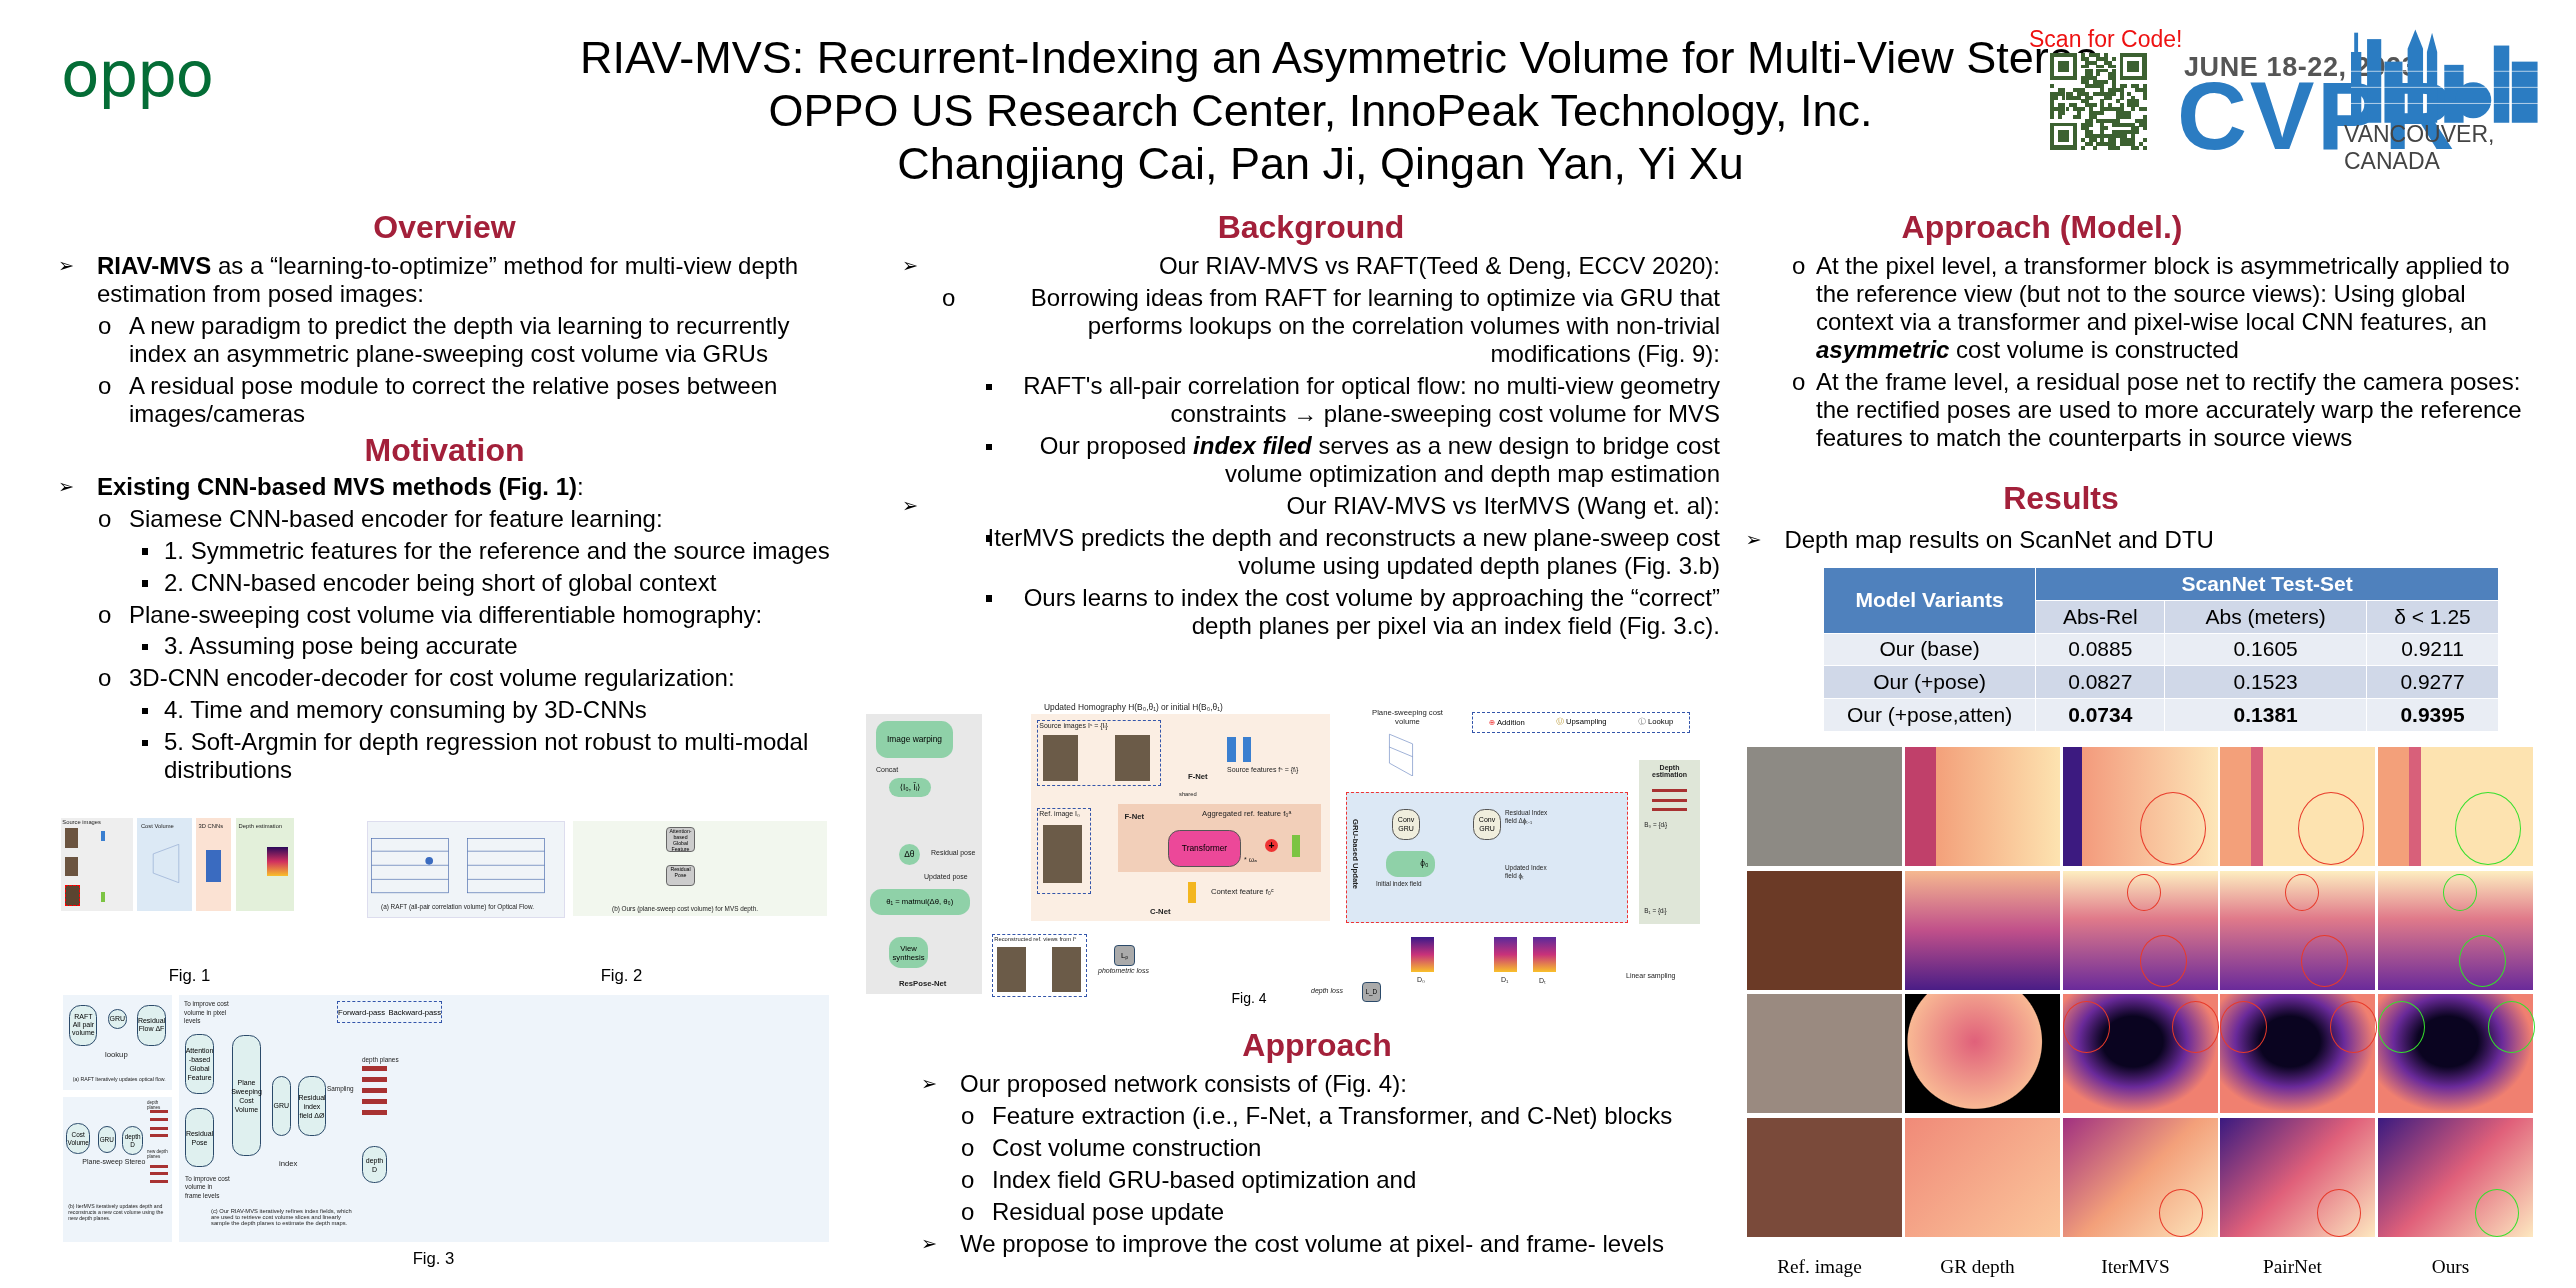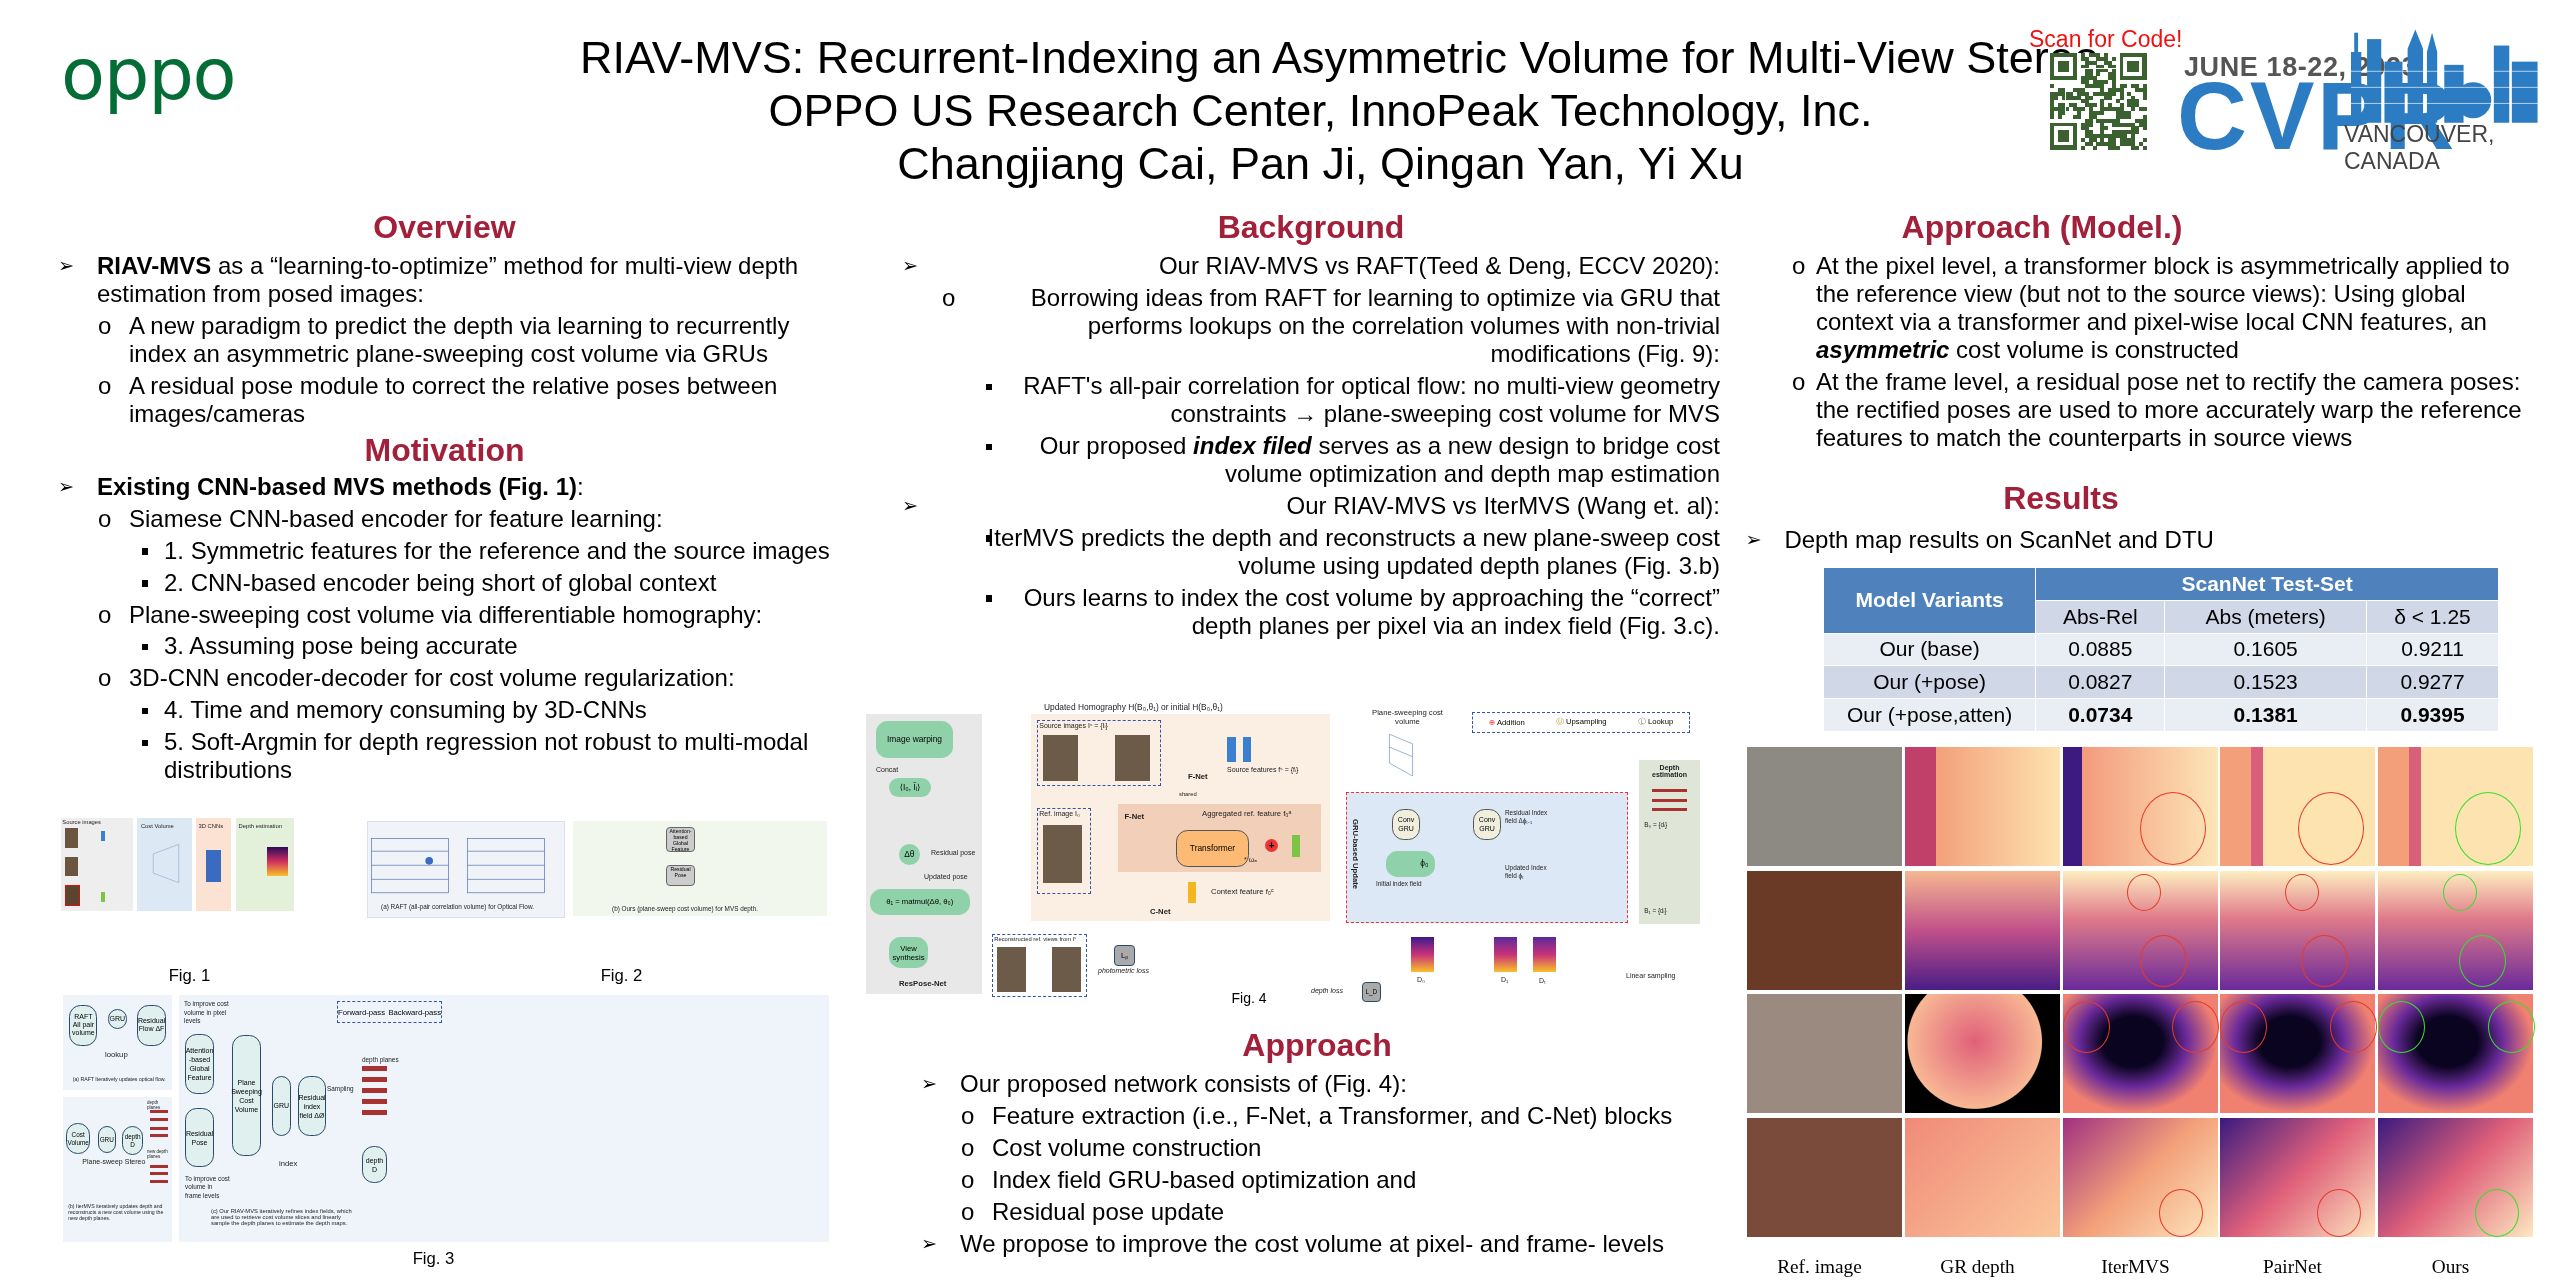--- a/index.html
+++ b/index.html
@@ -1,19 +1,19 @@
 <!DOCTYPE html>
 <html style="font-size:10.3px"><head>
 <meta charset="utf-8">
 <style>
   html,body{margin:0;padding:0;background:#fff;}
   body{width:2576px;height:1288px;position:relative;overflow:hidden;font-family:"Liberation Sans",sans-serif;color:#000;}
   .abs{position:absolute;}
   
-  .logo{left:61px;top:26px;font-family:"DejaVu Sans",sans-serif;font-size:72px;line-height:97px;color:#046d36;letter-spacing:-1.3px;font-weight:400;}
+  .logo{left:61px;top:26px;font-family:"DejaVu Sans",sans-serif;font-size:63px;line-height:97px;color:#046d36;letter-spacing:-1.3px;font-weight:400;}
   .title{left:580px;top:31px;width:1481px;text-align:center;font-size:45px;line-height:53px;}
   .title div{white-space:nowrap;}
   .scan{left:2029px;top:26px;font-size:23px;color:#ee1111;}
   .qr{left:2050px;top:53px;width:95px;height:97px;background:#fff;}
   .qr .m{position:absolute;background:#3c6131;}
   .cvpr-date{left:2184px;top:52px;font-size:27px;color:#555;font-weight:bold;letter-spacing:0.6px;}
   .cvpr-main{left:2177px;top:71px;font-size:97px;line-height:90px;font-weight:bold;color:#2b7cc2;letter-spacing:2.6px;}
   .cvpr-loc{left:2344px;top:121px;font-size:23px;color:#444;}
   .skyline{left:2351px;top:26px;width:193px;height:97px;}
   
@@ -505,21 +505,21 @@
   <div class="abs" style="left:383px;top:35px;width:7.7px;height:24.5px;background:#3a7fd0;"></div>
   <div class="small abs" style="left:367px;top:64px;font-size:7px;width:77px;">Source features fˢ = {fᵢ}</div>
   <div class="small abs" style="left:319px;top:89px;font-size:5.8px;">shared</div>
   <div class="abs" style="left:177px;top:106px;width:52px;height:84px;border:0.6px dashed #3355aa;">
     <div class="small" style="font-size:7px;padding:1.3px;">Ref. image I₀</div>
     <div class="abs" style="left:5.2px;top:15.5px;width:39px;height:58px;background:#6b5b48;"></div>
   </div>
   <div class="abs" style="left:258px;top:102px;width:203px;height:68px;background:#f2cfb9;">
     <div class="small abs" style="left:6.4px;top:7.7px;font-size:7.7px;font-weight:bold;">F-Net</div>
     <div class="small abs" style="left:84px;top:5.2px;font-size:7.7px;">Aggregated ref. feature f₀ᵃ</div>
-    <div class="box" style="left:58px;top:26px;width:71px;height:35px;background:#fdba74;border-color:#555;font-size:8.4px;">Transformer</div>
+    <div class="box" style="left:50px;top:26px;width:71px;height:35px;background:#ec4899;border-color:#555;font-size:8.4px;">Transformer</div>
     <div class="abs" style="left:147px;top:35px;width:13px;height:13px;border-radius:50%;background:#e33;color:#000;text-align:center;font-weight:bold;line-height:13px;">+</div>
     <div class="abs" style="left:174px;top:31px;width:7.7px;height:22px;background:#7cc443;"></div>
     <div class="small abs" style="left:126px;top:52px;font-size:7px;">* ωₐ</div>
   </div>
   <div class="small abs" style="left:290px;top:205px;font-size:7.7px;font-weight:bold;">C-Net</div>
   <div class="abs" style="left:328px;top:180px;width:7.7px;height:20.6px;background:#f3b61f;"></div>
   <div class="small abs" style="left:351px;top:185px;font-size:7.7px;">Context feature f₀ᶜ</div>
 
   <div class="abs" style="left:132px;top:232px;width:93px;height:61px;border:0.6px dashed #3355aa;">
     <div class="small" style="font-size:5.8px;padding:1.3px;">Reconstructed ref. views from Iˢ</div>

